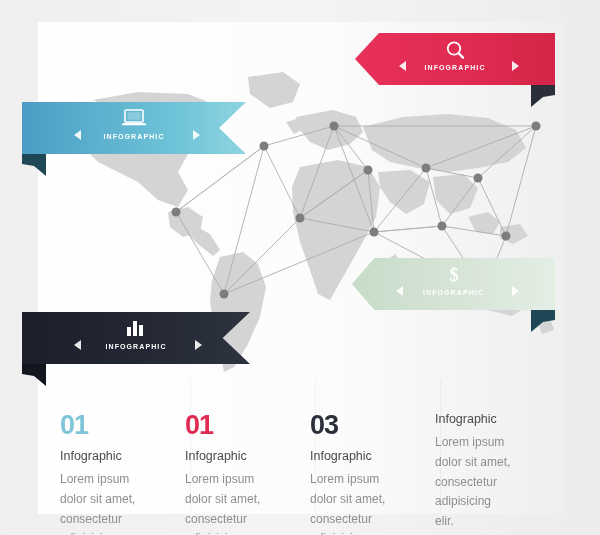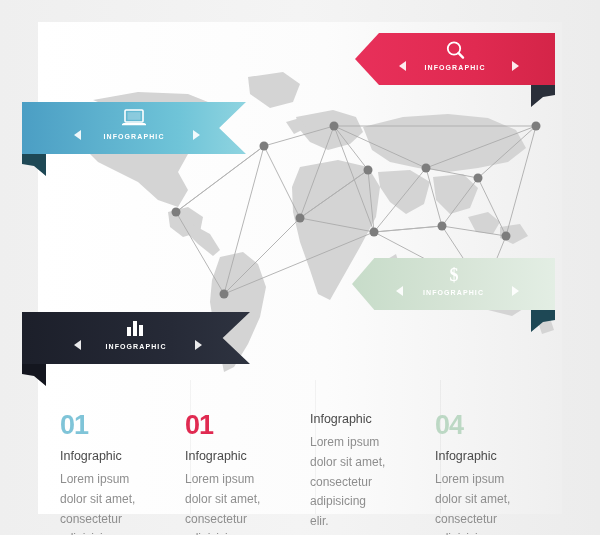--- a/index.html
+++ b/index.html
@@ -323,23 +323,23 @@
       <div class="item-num" style="color:#7fc4d8">01</div>
       <div class="item-title">Infographic</div>
       <div class="item-text">Lorem ipsum dolor sit amet, consectetur adipisicing elir.</div>
     </div>
     <div class="item">
       <div class="item-num" style="color:#e02a51">01</div>
       <div class="item-title">Infographic</div>
       <div class="item-text">Lorem ipsum dolor sit amet, consectetur adipisicing elir.</div>
     </div>
     <div class="item">
+      <div class="item-num" style="color:#2a2f3a">03</div>
       <div class="item-title">Infographic</div>
       <div class="item-text">Lorem ipsum dolor sit amet, consectetur adipisicing elir.</div>
     </div>
     <div class="item">
-      <div class="item-num" style="color:#bcd8c4">04</div>
       <div class="item-title">Infographic</div>
       <div class="item-text">Lorem ipsum dolor sit amet, consectetur adipisicing elir.</div>
     </div>
   </div>
 
 </div>
 
 </body></html>

